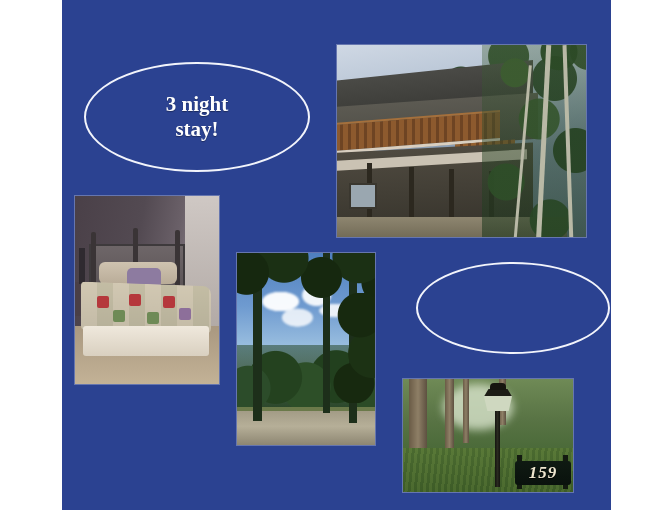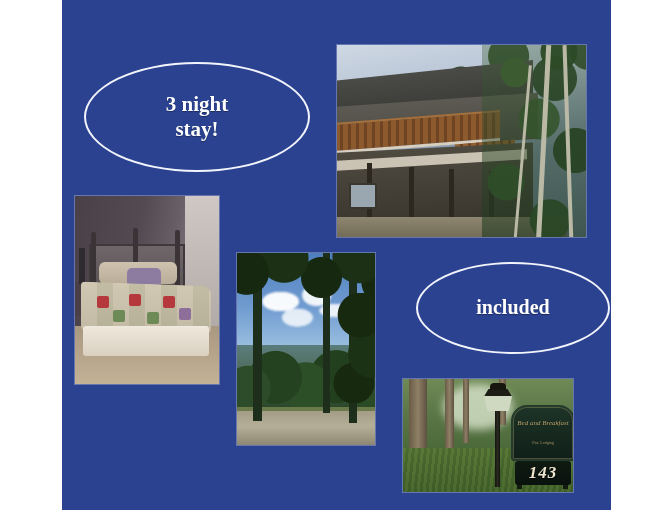--- a/index.html
+++ b/index.html
@@ -386,38 +386,33 @@
   <div class="photo" id="photo-sign">
     <div class="layer backdrop"></div>
     <div class="lightwash"></div>
     <div class="trunk s-t1"></div>
     <div class="trunk s-t2"></div>
     <div class="trunk s-t3"></div>
     <div class="trunk s-t4"></div>
     <div class="grass"></div>
     <div class="sp1 sign-posts"></div>
     <div class="sp2 sign-posts"></div>
-    <div class="signboard">
-      <div class="sign-script">Bed and Breakfast</div>
-      <div class="sign-sub">Pine Lodging</div>
-    </div>
     <div class="lamp-post"></div>
     <div class="lamp-head"></div>
     <div class="lamp-cap"></div>
     <div class="addr-plate">
-      <span class="addr-num">143</span>
+      <span class="addr-num">159</span>
     </div>
   </div>
 
   <div class="oval" id="oval-night">
     <div>
       <span>3 night</span>
       <span>stay!</span>
     </div>
   </div>
 
   <div class="oval" id="oval-breakfast">
     <div>
-      <span>included</span>
     </div>
   </div>
 
 </div>
 
 </body></html>

